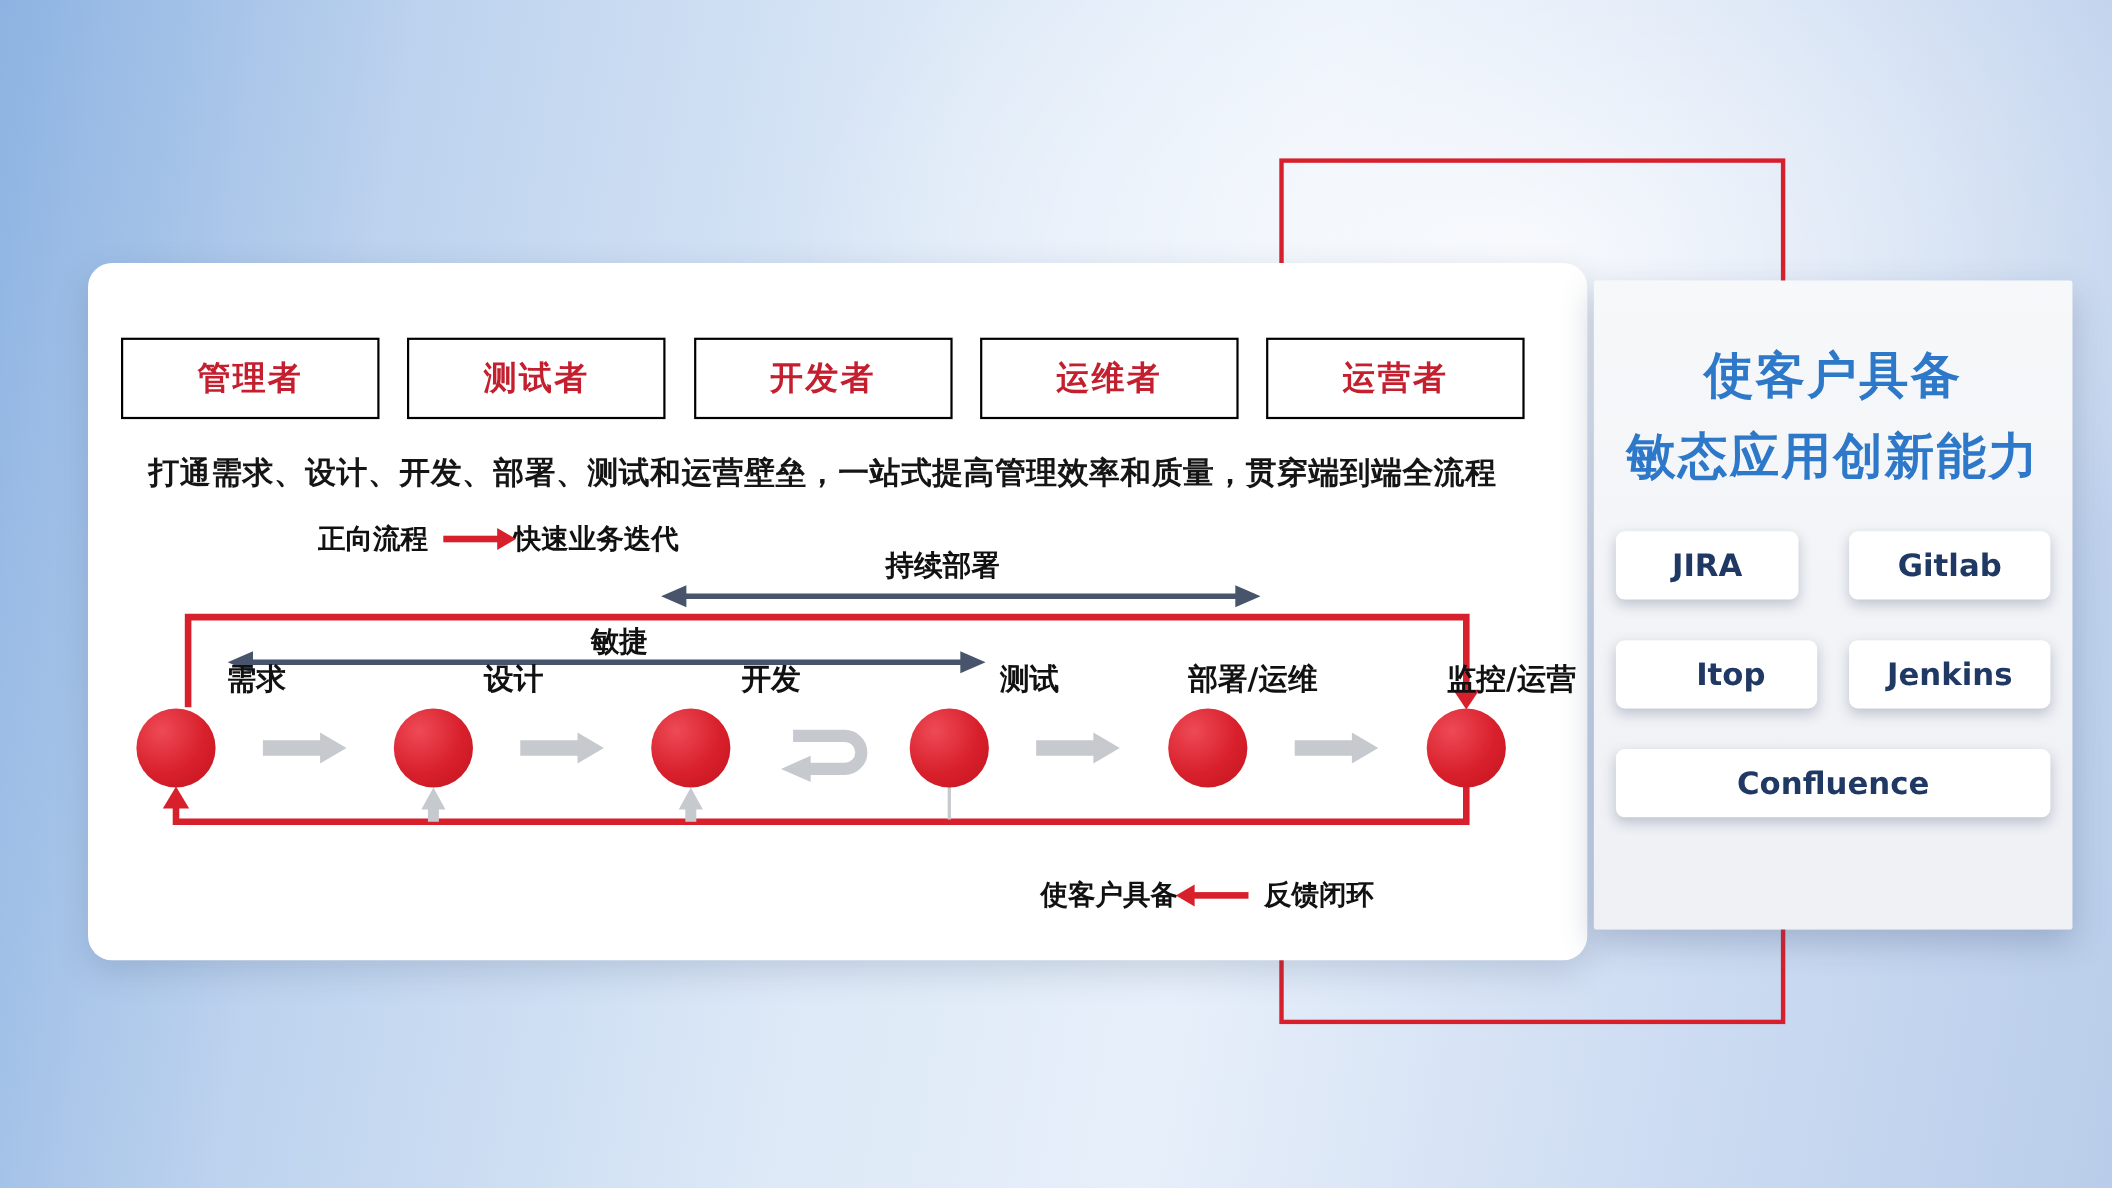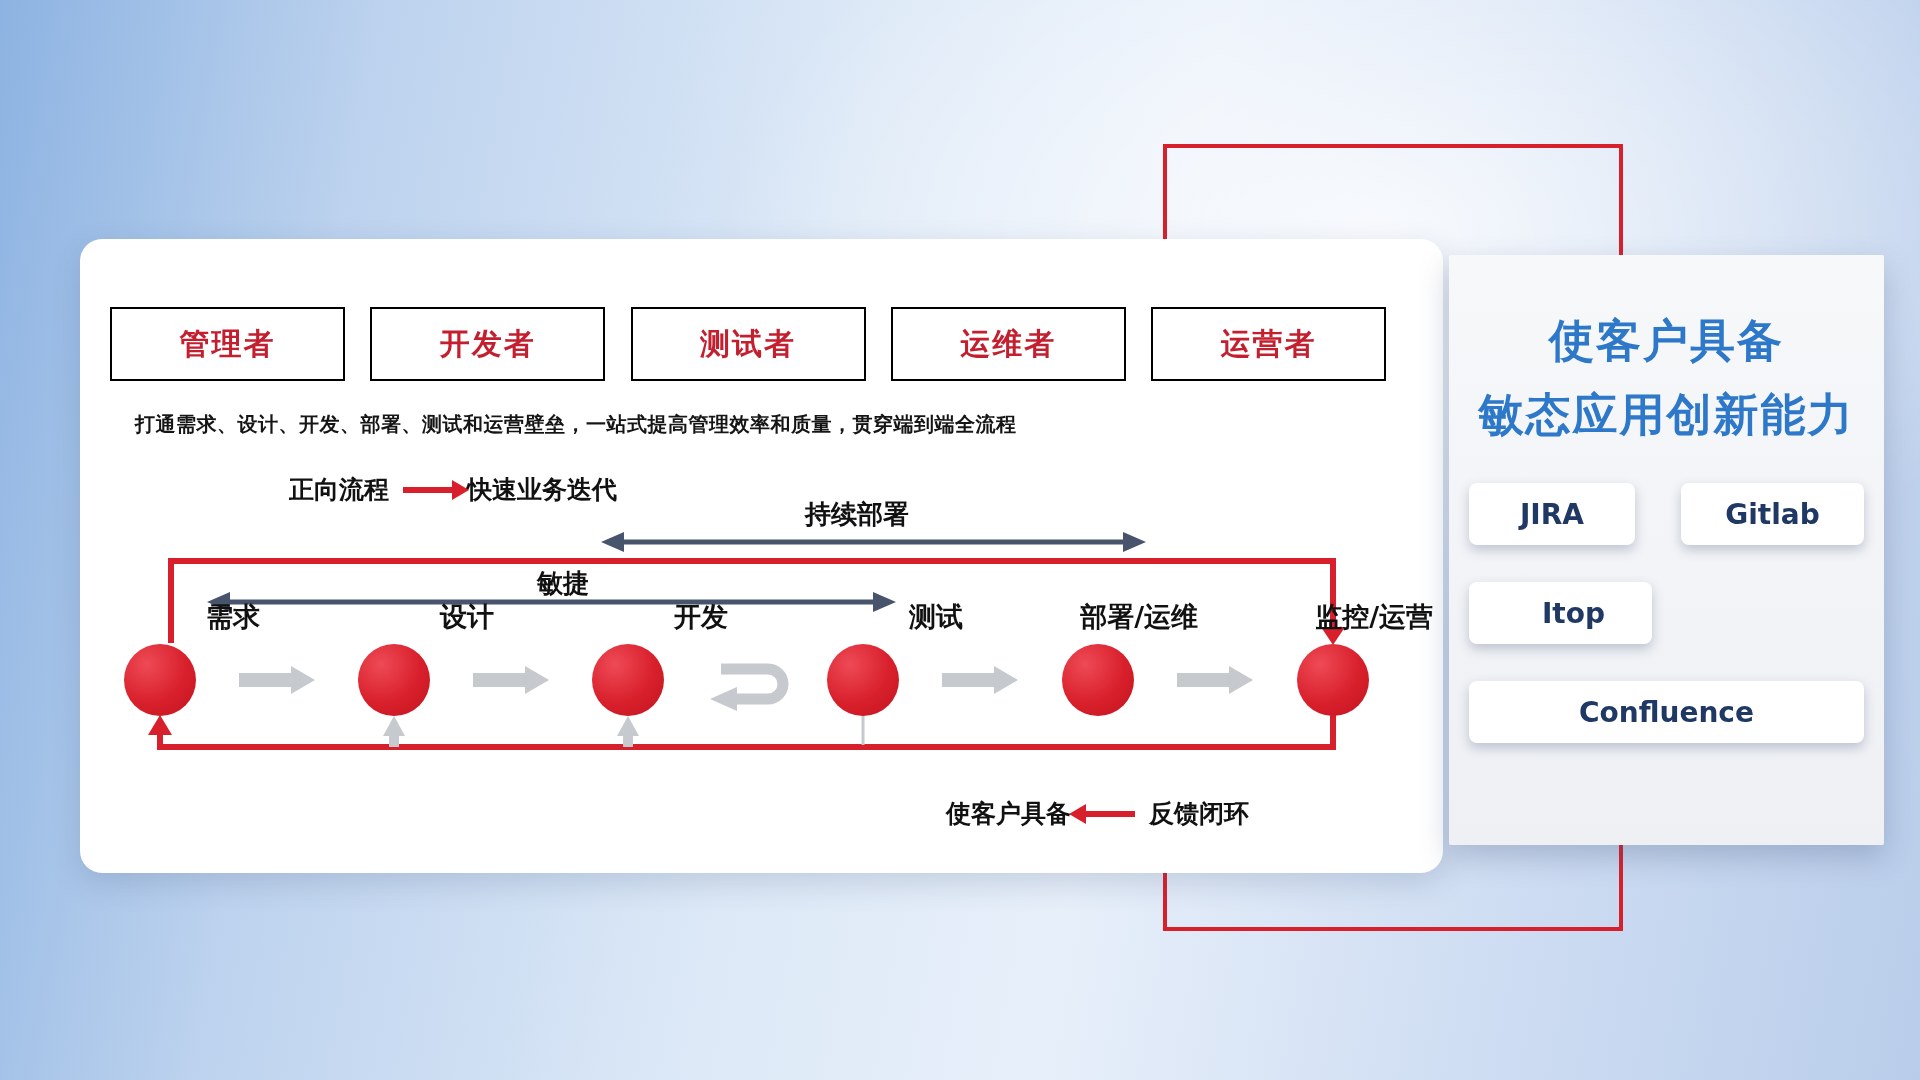--- a/index.html
+++ b/index.html
@@ -29,21 +29,21 @@
   
   .roles{ position:absolute; left:30px; top:68px; width:1276px; display:flex; justify-content:space-between; }
   .role-box{
     width:235px; height:74px; background:#fff; border:2px solid #000000;
     display:flex; align-items:center; justify-content:center;
     font-size:30px; font-weight:bold; color:#c31f2e; letter-spacing:2px;
   }
 
   .description{
     position:absolute; left:55px; top:172px; width:1280px;
-    font-size:20px; font-weight:bold; color:#151515; letter-spacing:.5px; white-space:nowrap;
+    font-size:28px; font-weight:bold; color:#151515; letter-spacing:.5px; white-space:nowrap;
   }
 
   .legend{ display:flex; align-items:center; gap:14px; font-size:25px; font-weight:bold; color:#111;font-family:Liberation Serif, serif; }
   .legend-forward{ position:absolute; left:209px; top:234px; }
   .legend-feedback{ position:absolute; left:866px; top:558px; }
 
   .red-arrow-right{ position:relative; width:50px; height:6px; background:#d8202c; display:inline-block; }
   .red-arrow-right::after{
     content:""; position:absolute; right:-16px; top:-7px;
     border-left:17px solid #d8202c; border-top:10px solid transparent; border-bottom:10px solid transparent;
@@ -104,24 +104,24 @@
 
   <div class="red-frame"></div>
 
   <section class="card">
 
     <div class="roles">
       <div class="role-box">
         <span>管理者</span>
       </div>
       <div class="role-box">
+        <span>测试者</span>
+      </div>
+      <div class="role-box">
         <span>开发者</span>
-      </div>
-      <div class="role-box">
-        <span>测试者</span>
       </div>
       <div class="role-box">
         <span>运维者</span>
       </div>
       <div class="role-box">
         <span>运营者</span>
       </div>
     </div>
 
     <p class="description">打通需求、设计、开发、部署、测试和运营壁垒，一站式提高管理效率和质量，贯穿端到端全流程</p>
@@ -186,16 +186,17 @@
 
   </section>
 
   <aside class="panel">
     <div class="panel-title line1">使客户具备</div>
     <div class="panel-title line2">敏态应用创新能力</div>
 
     <div class="tool tool-jira">JIRA</div>
     <div class="tool tool-gitlab">Gitlab</div>
     <div class="tool tool-itop">Itop</div>
+    <div class="tool tool-jenkins">Jenkins</div>
     <div class="tool tool-confluence">Confluence</div>
   </aside>
 
 </div>
 
 </body></html>

